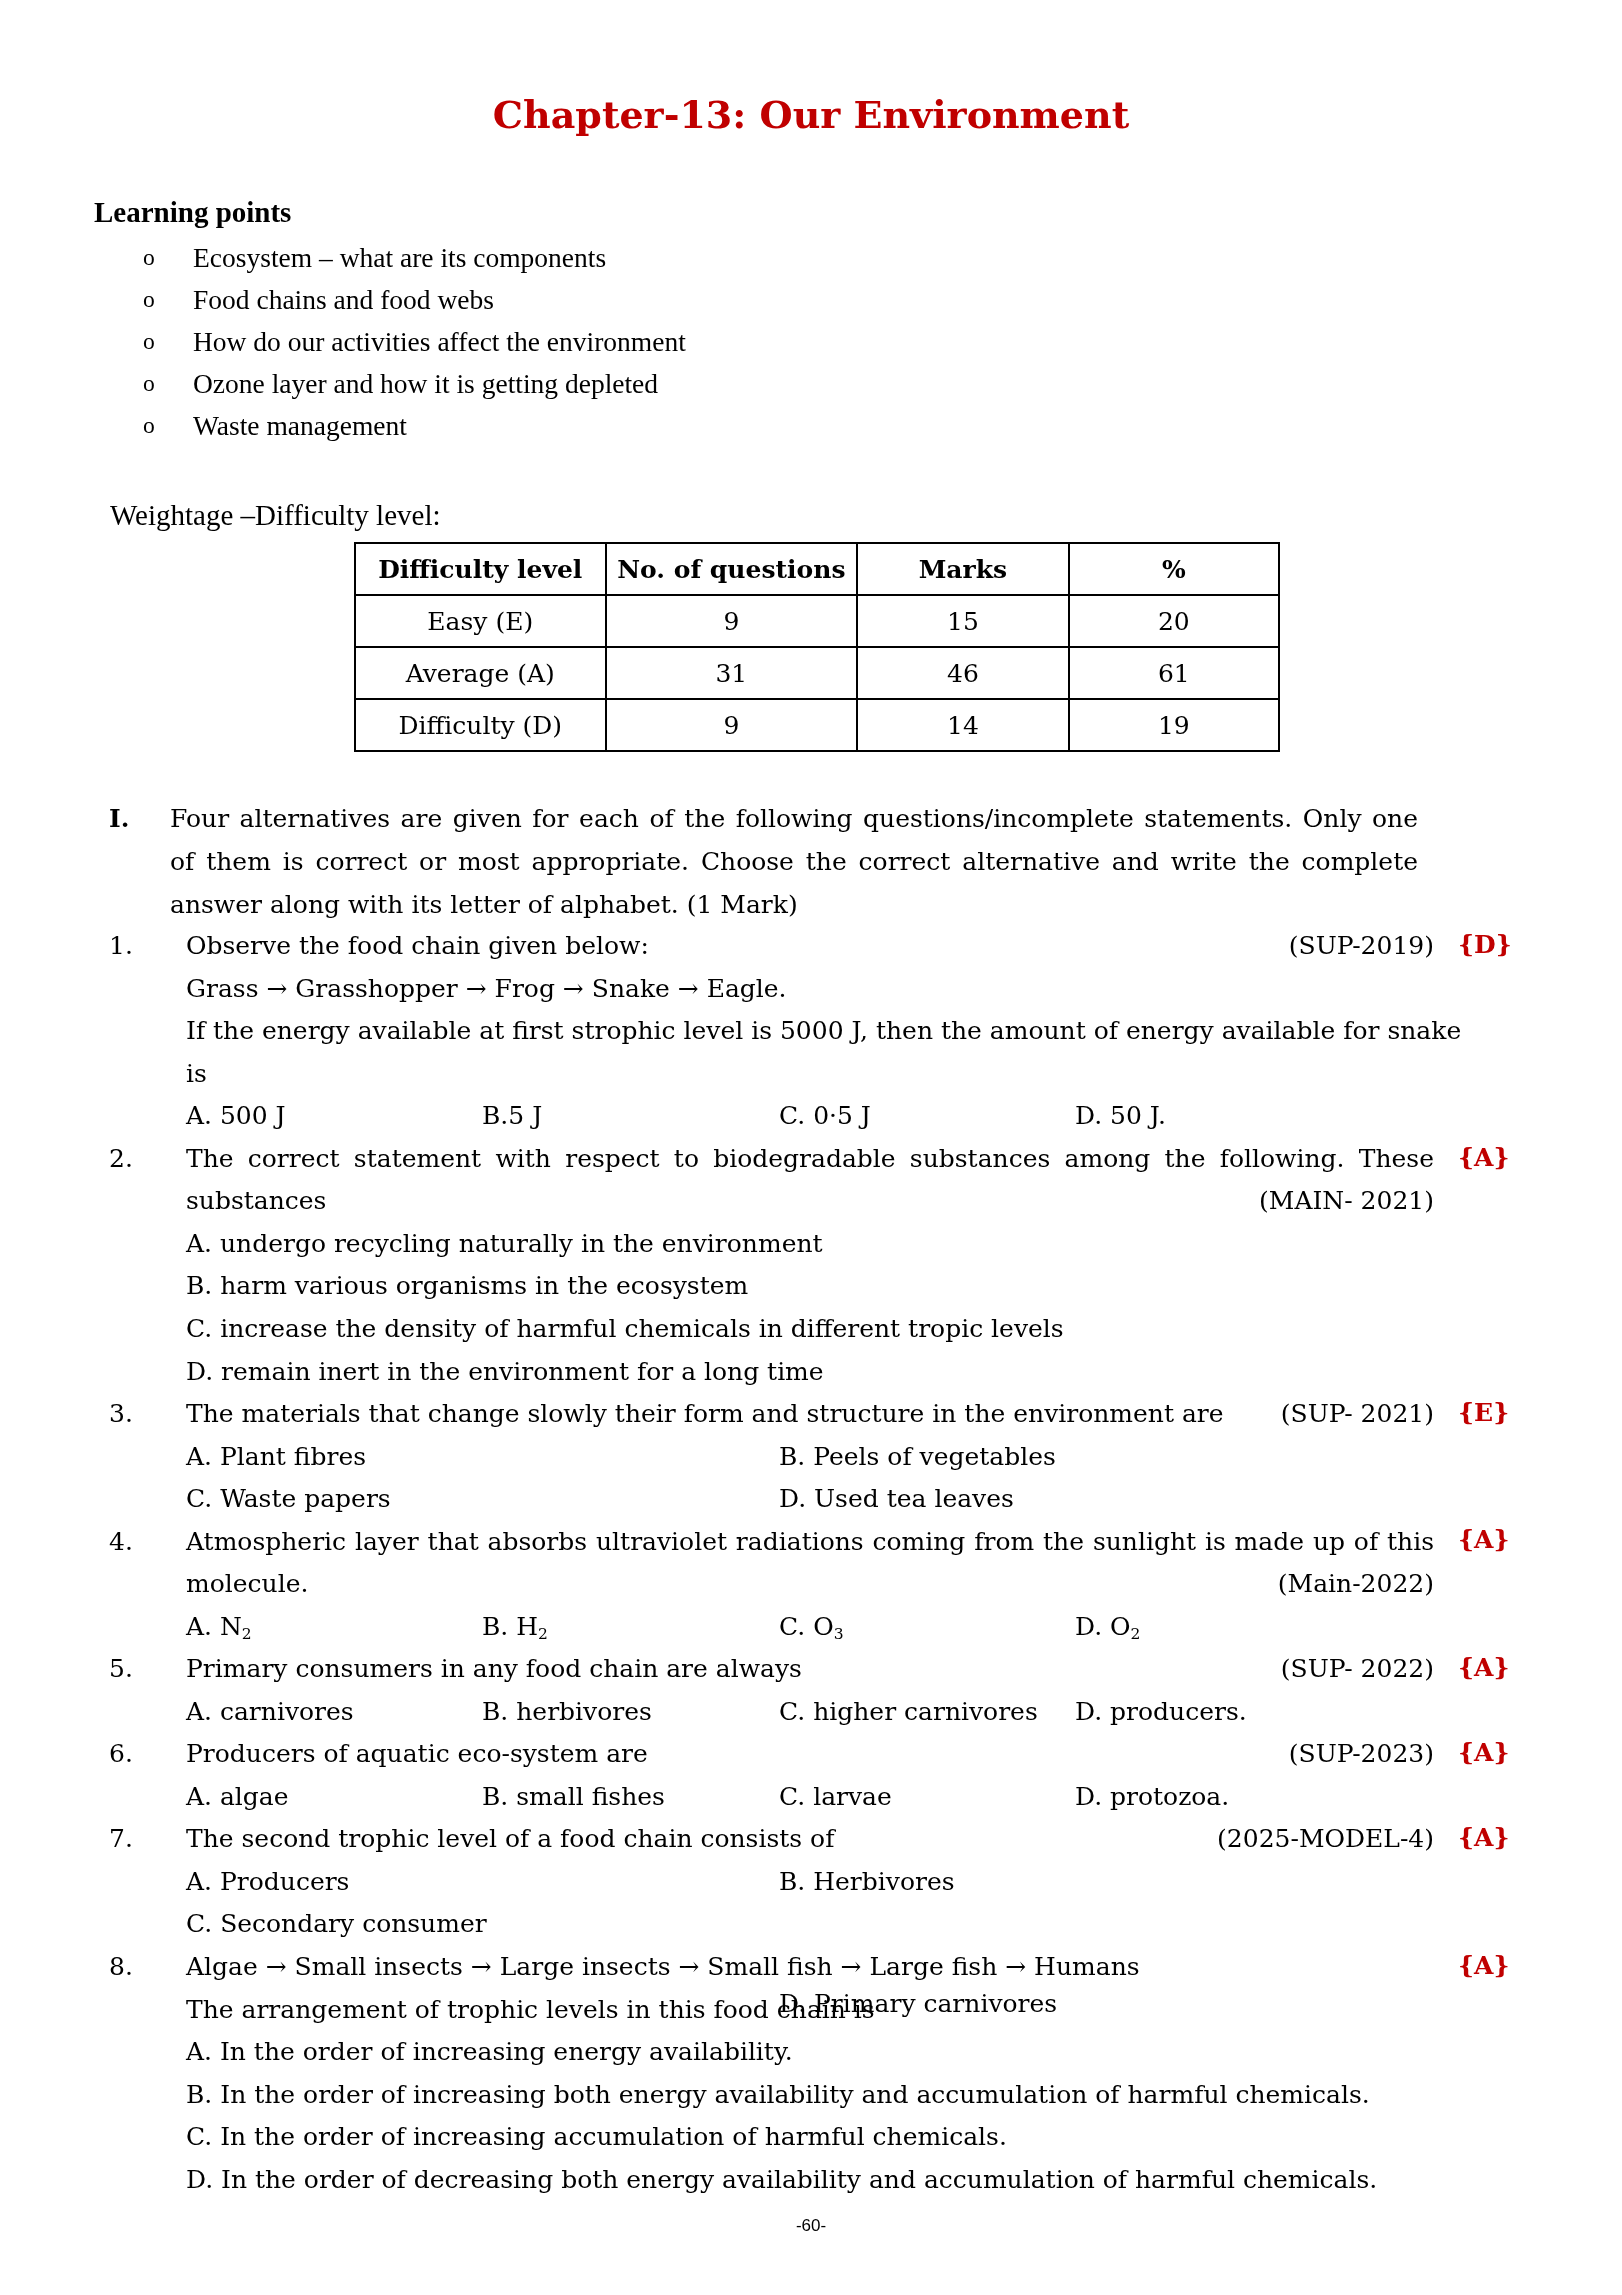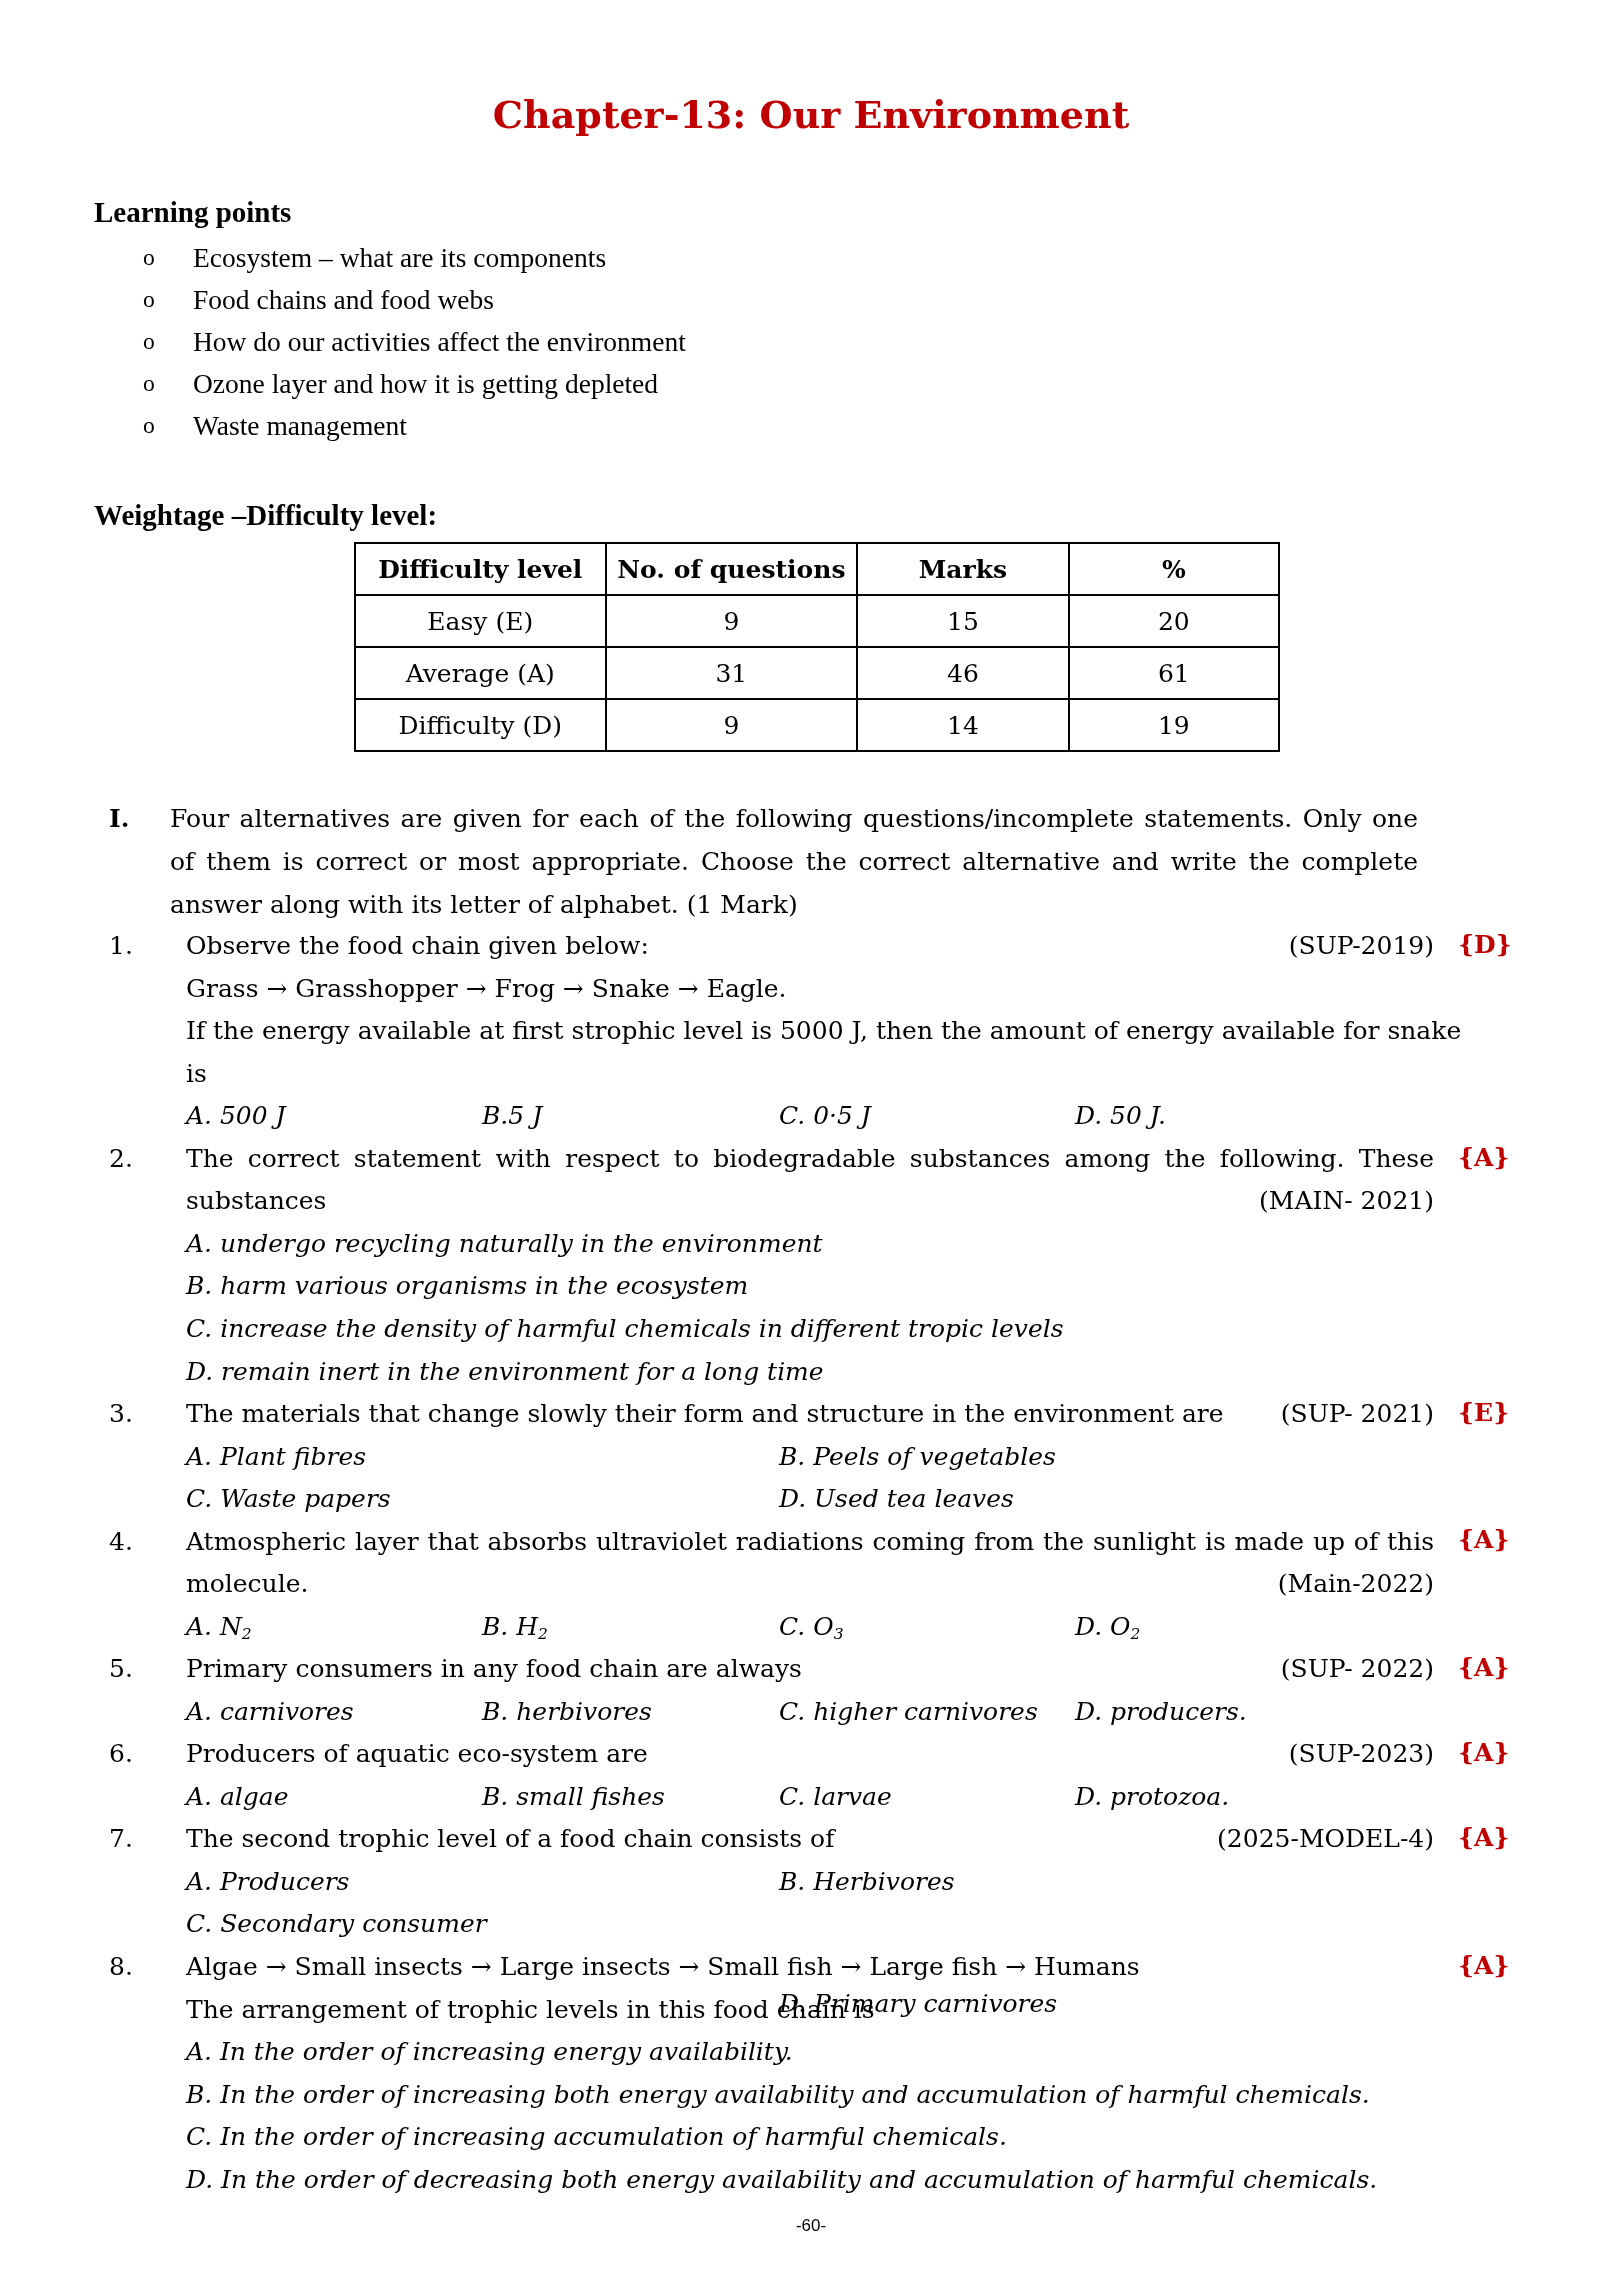--- a/index.html
+++ b/index.html
@@ -14,22 +14,22 @@
   .lp-heading {
     position: absolute; left: 94px; top: 196px;
     font-family: "Liberation Serif", serif; font-weight: bold; font-size: 29px;
   }
   .lp-list { position: absolute; left: 0; top: 237px; margin: 0; padding: 0; list-style: none; }
   .lp-item { position: relative; height: 42px; font-family: "Liberation Serif", serif; font-size: 27.5px; }
   .lp-bullet { position: absolute; left: 143px; top: 0; font-size: 23.6px; line-height: 41px; }
   .lp-text { position: absolute; left: 193px; top: 0; white-space: nowrap; line-height: 41px; }
 
   .wt-heading {
-    position: absolute; left: 94px; top: 499px;
-    font-family: "Liberation Serif", serif; font-weight: bold; font-size: 29px;
+    position: absolute; left: 110px; top: 499px;
+    font-family: "Liberation Serif", serif; font-weight: normal; font-size: 29px;
   }
 
   table.weight {
     position: absolute; left: 354px; top: 542px; width: 926px;
     border-collapse: collapse; font-family: "DejaVu Serif", serif; font-size: 25px;
   }
   table.weight th, table.weight td {
     border: 2px solid #000; height: 50px; text-align: center; padding: 0; font-weight: normal;
   }
   table.weight th { font-weight: bold; }
@@ -45,21 +45,21 @@
   .sec-text {
     position: absolute; left: 170px; width: 1248px; font-weight: normal;
     text-align: justify; line-height: 43px; font-size: 25px;
   }
 
   .q { position: absolute; left: 0; width: 1622px; }
   .q-num { position: absolute; left: 109px; }
   .q-text { position: absolute; left: 186px; }
   .q-tag { position: absolute; right: 188px; }
   .q-key { position: absolute; left: 1458px; color: #C00000; font-weight: bold; }
-  .opt { position: absolute; font-style: italic; }
+  .opt { position: absolute; }
 
   .page-num {
     position: absolute; left: 0; width: 1622px; top: 2216px; text-align: center;
     font-family: "Liberation Sans", sans-serif; font-size: 17px;
   }
   sub { font-size: 0.62em; vertical-align: -0.25em; line-height: 0; }
 </style>
 </head>
 <body>
 

